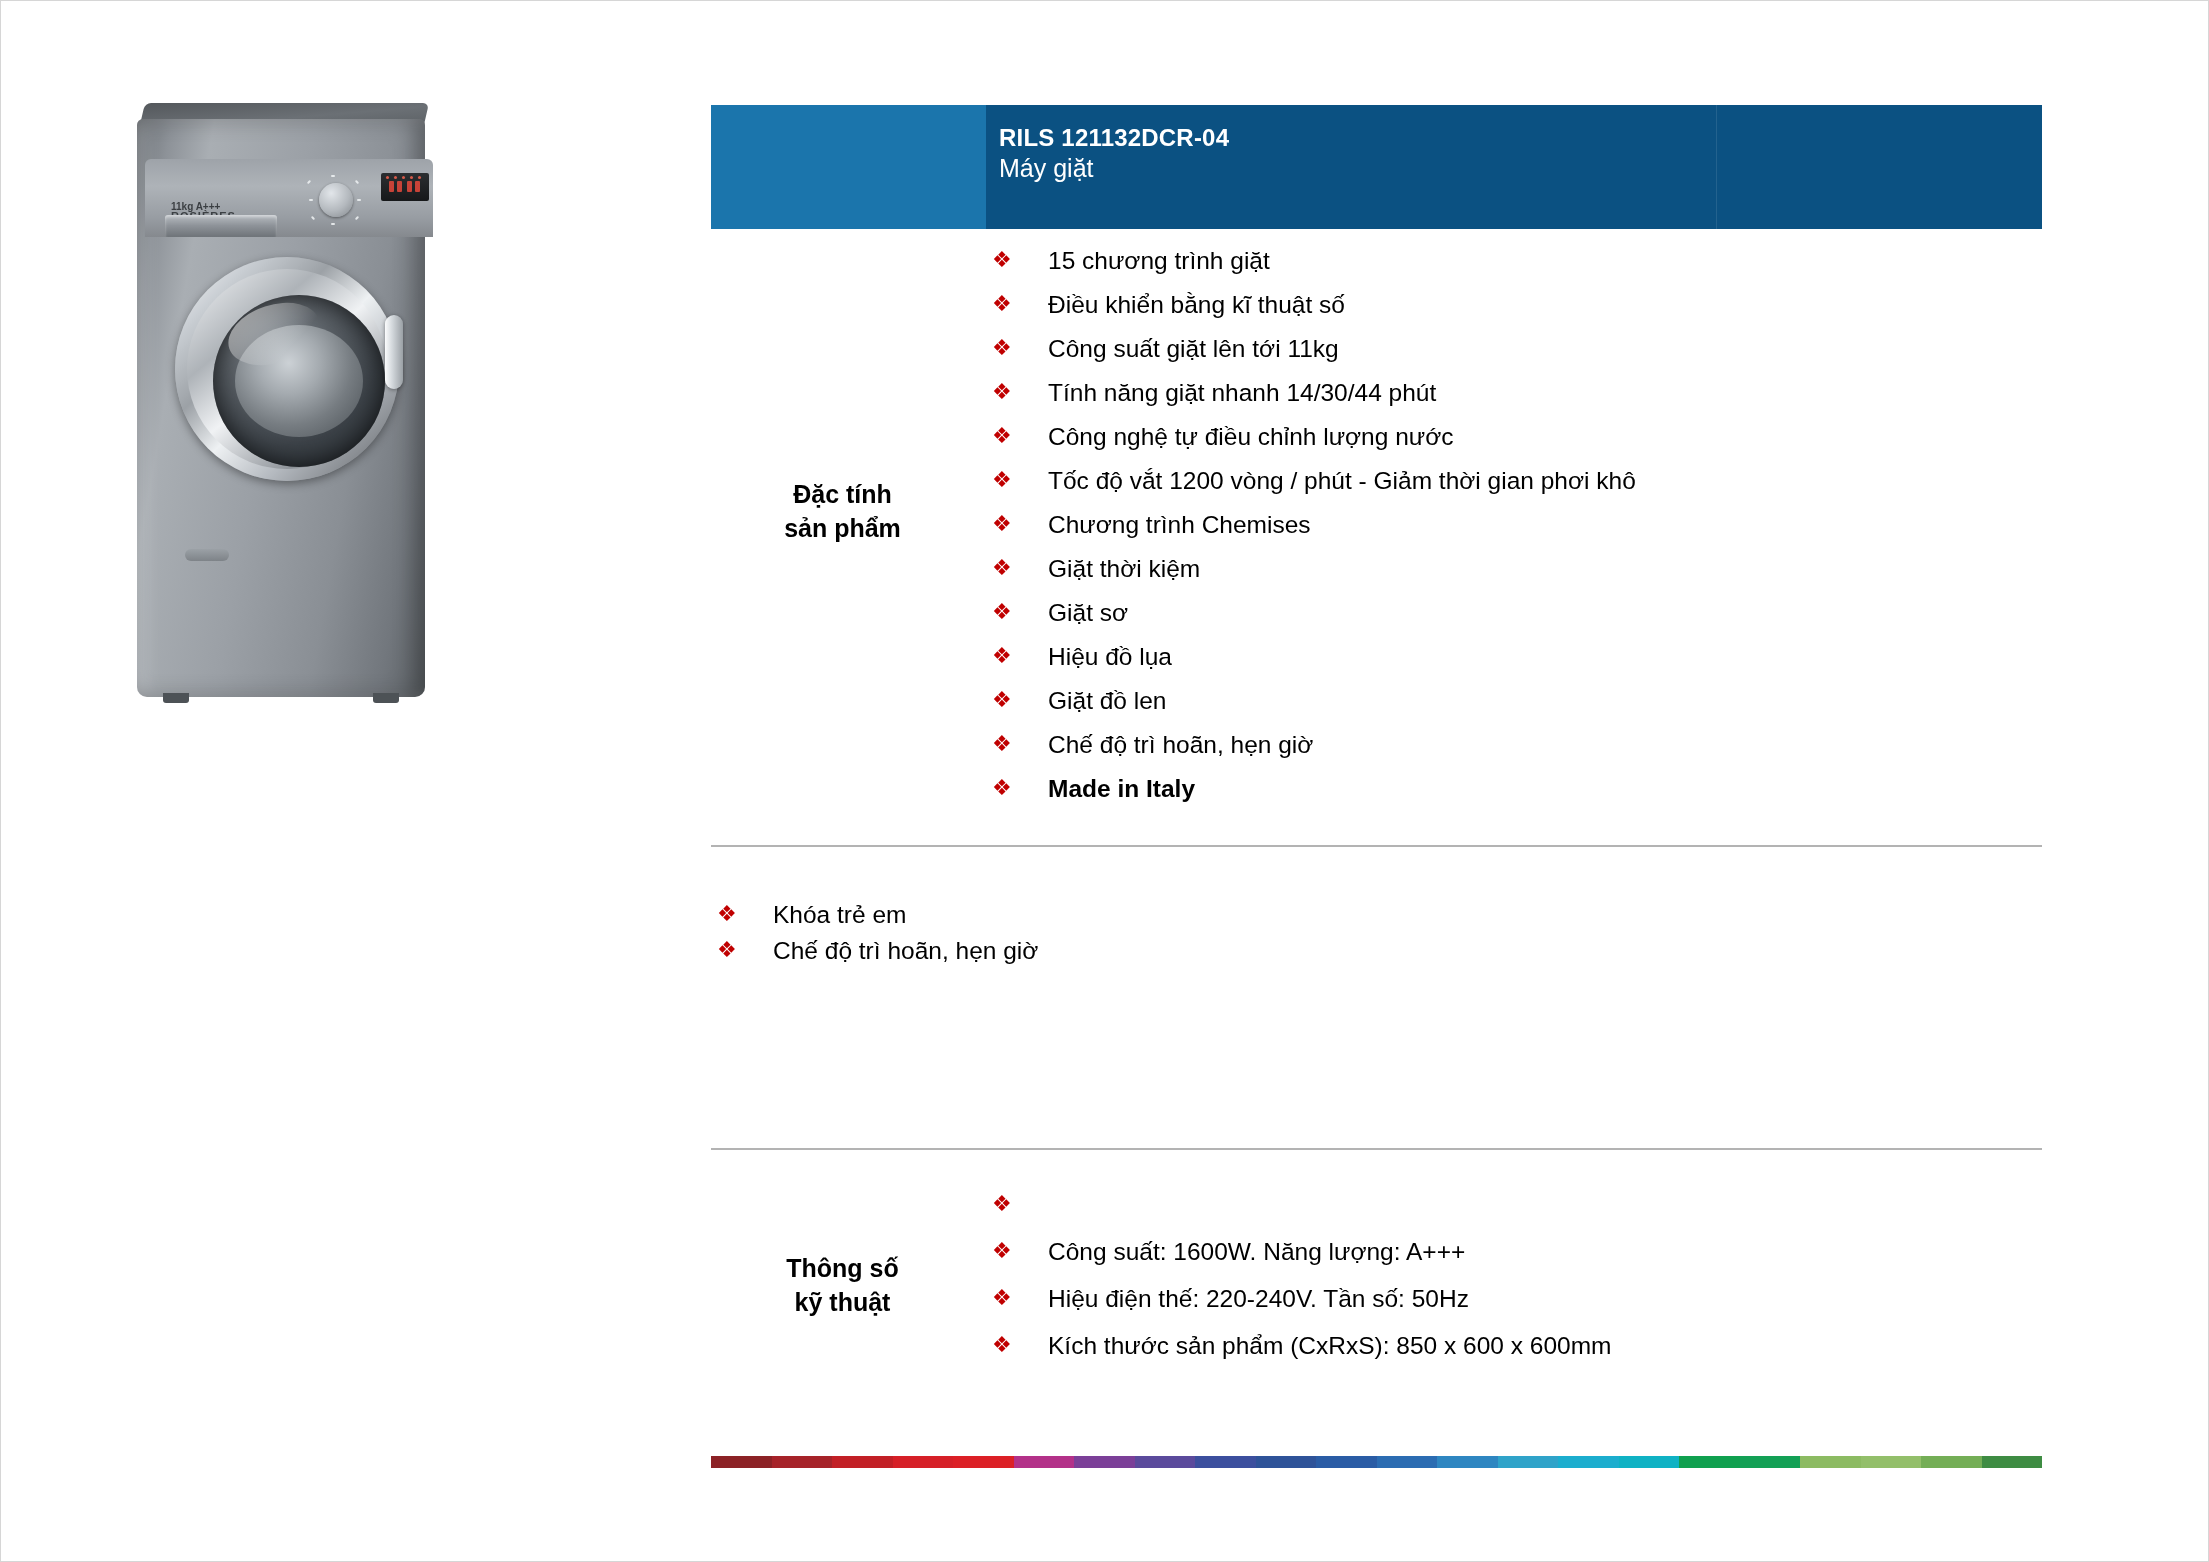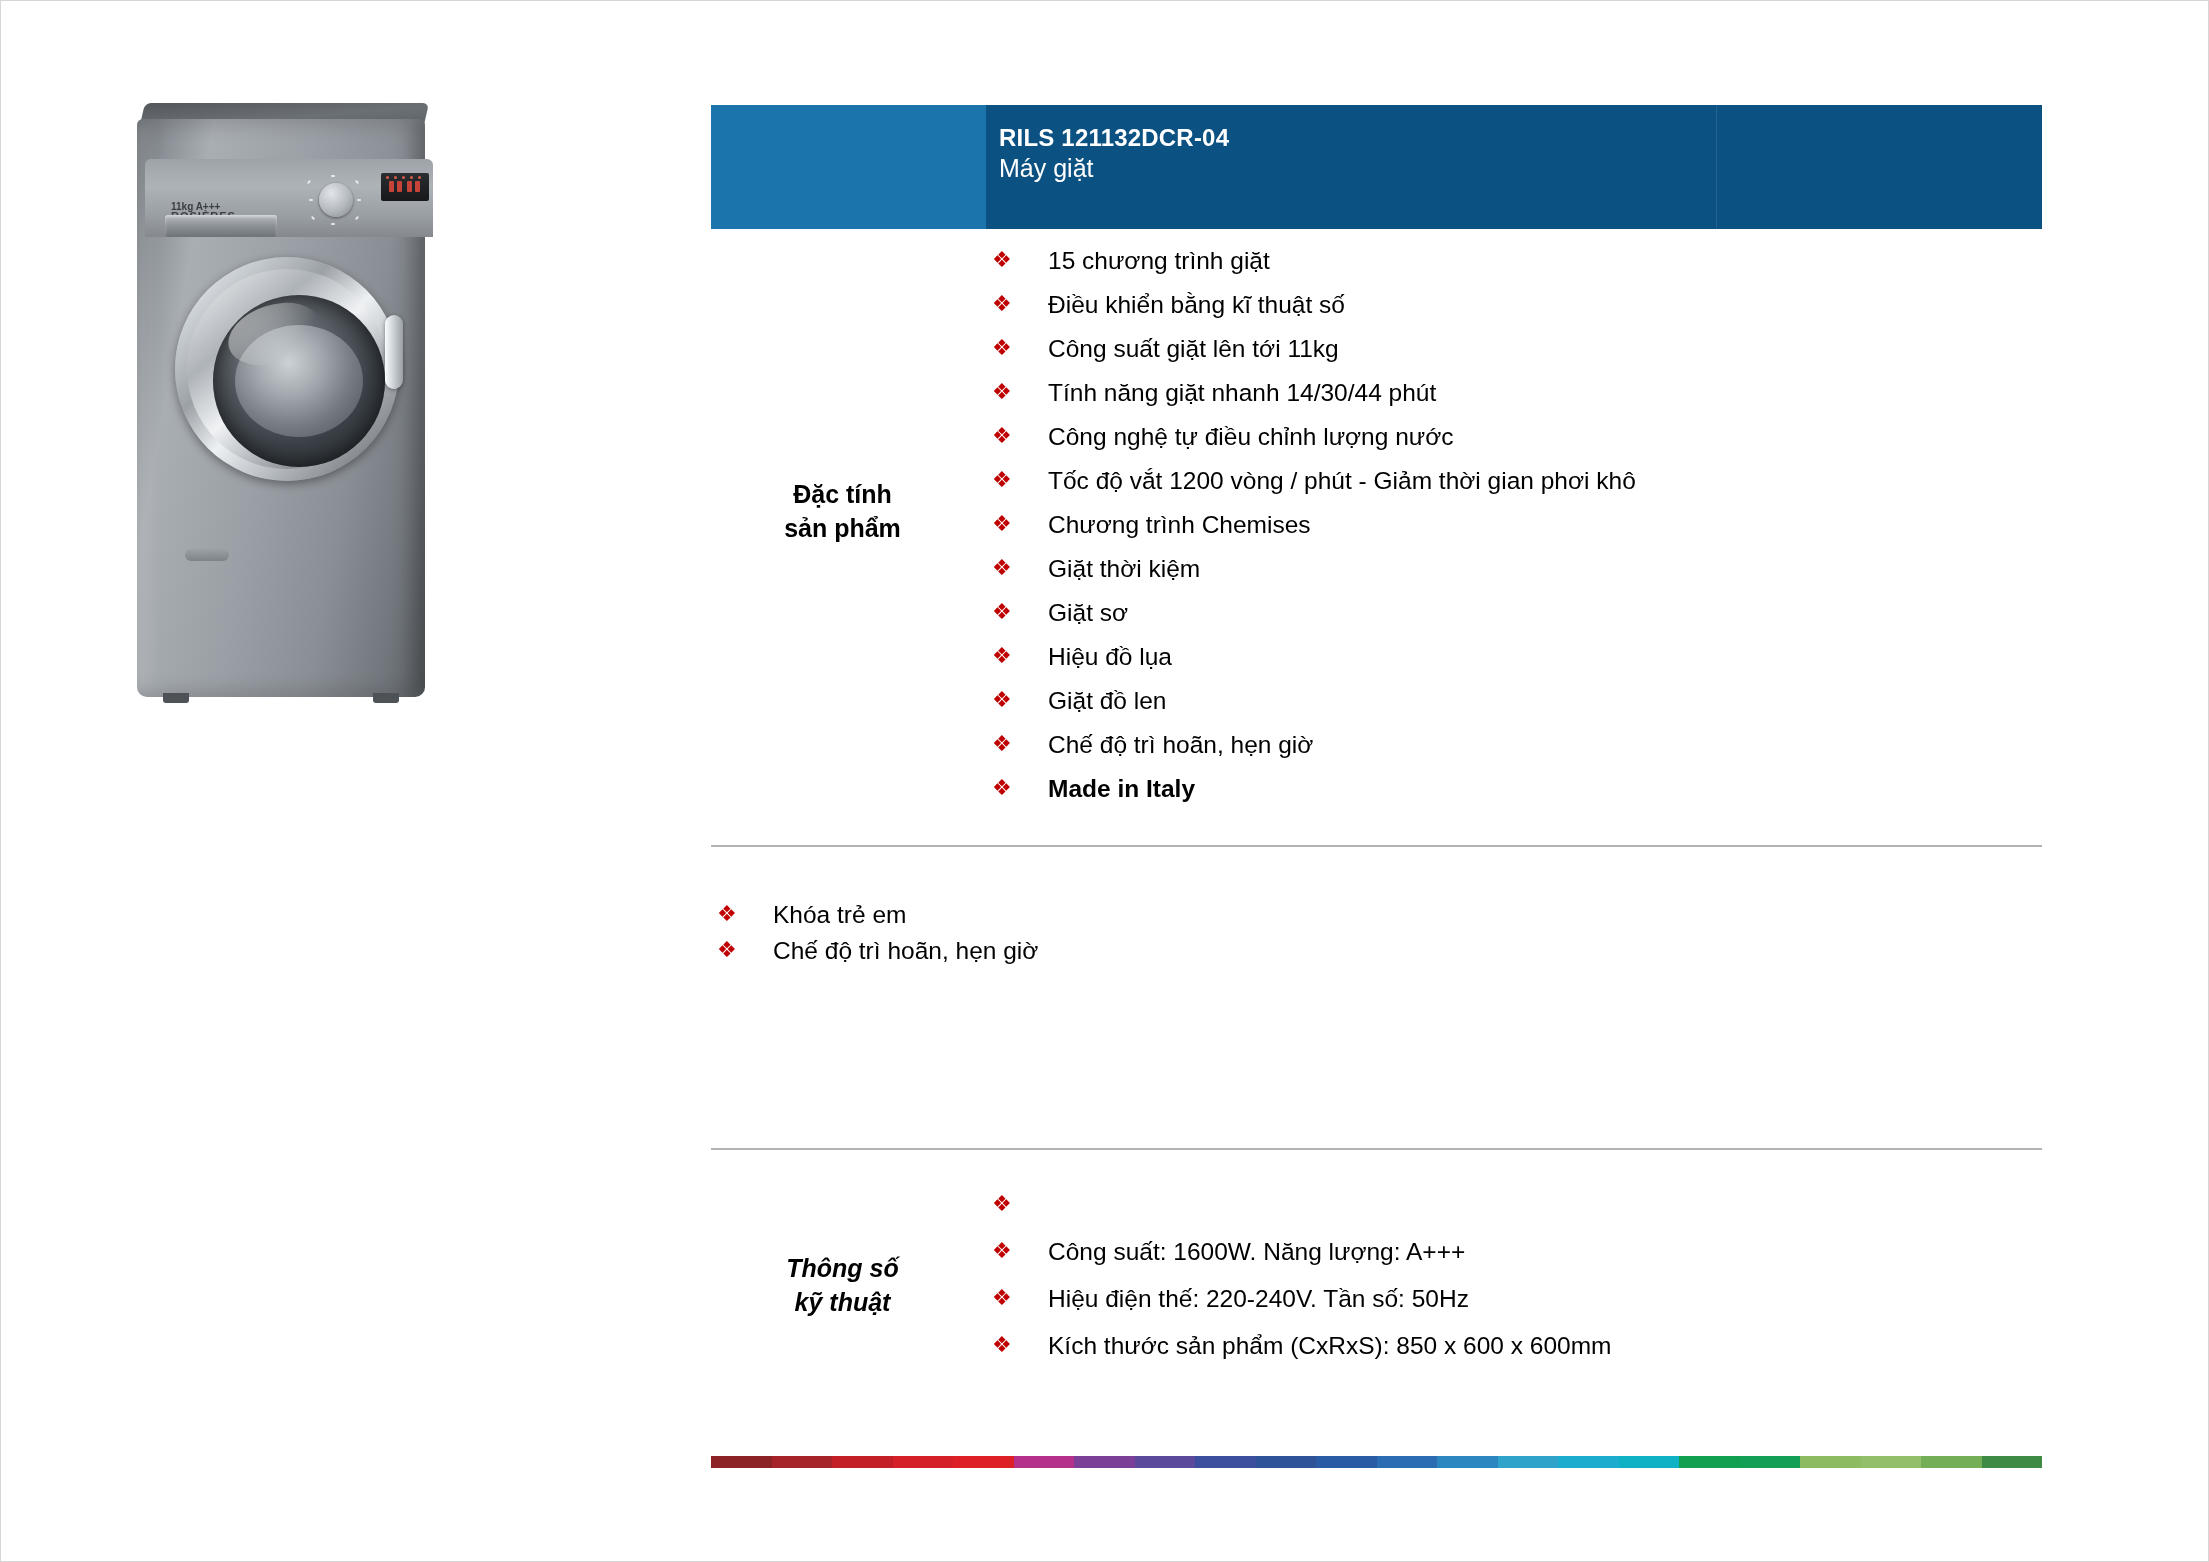--- a/index.html
+++ b/index.html
@@ -284,21 +284,21 @@
   #section-features  { top: 246px; }
   #section-features .bullet-row { height: 44px; }
   #section-features .section-label { height: 528px; }
 
   #section-safety    { top: 900px; }
   #section-safety .bullet-row { height: 36px; }
   #section-safety .section-label { height: 108px; }
 
   #section-specs     { top: 1190px; }
   #section-specs .bullet-row { height: 47px; }
-  #section-specs .section-label { height: 188px; font-style: italic; }
+  #section-specs .section-label { height: 188px; }
 
   .divider {
     position: absolute;
     left: 710px;
     width: 1331px;
     height: 2px;
     background: #b3b3b3;
   }
   #divider-1 { top: 844px; }
   #divider-2 { top: 1147px; }

